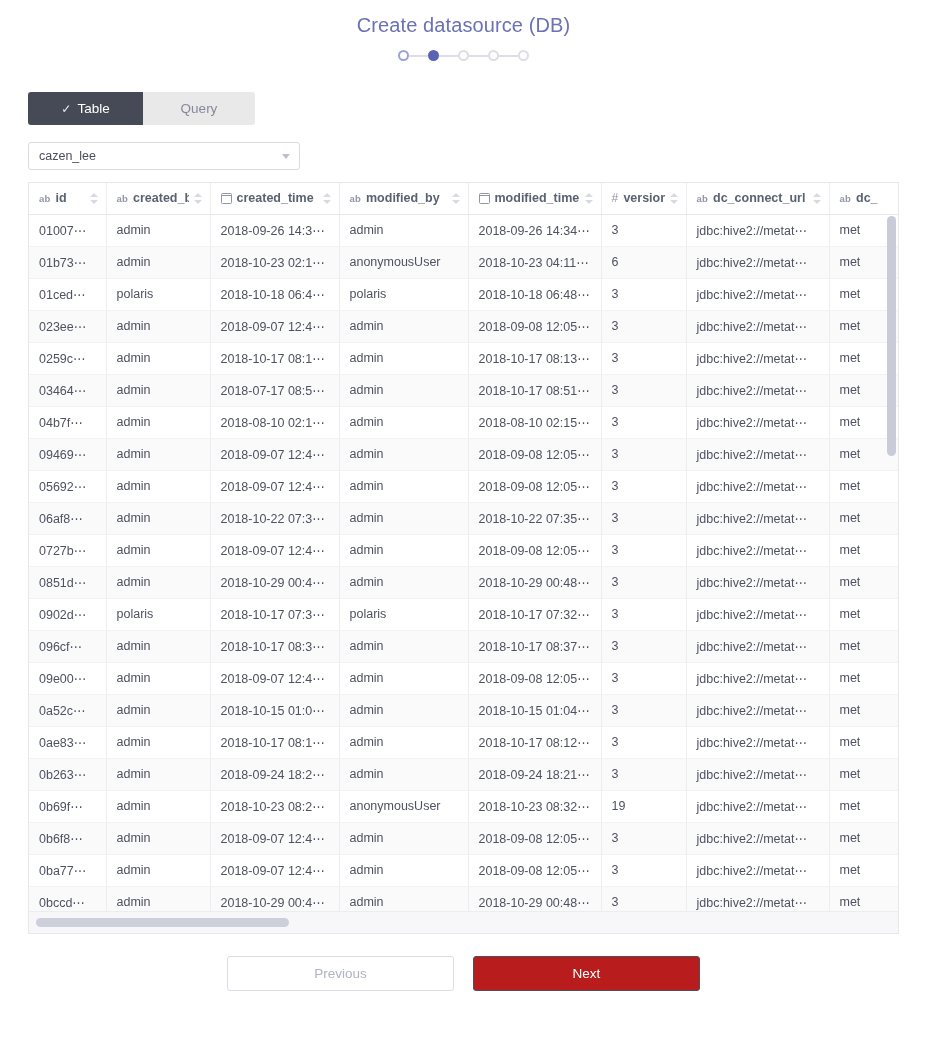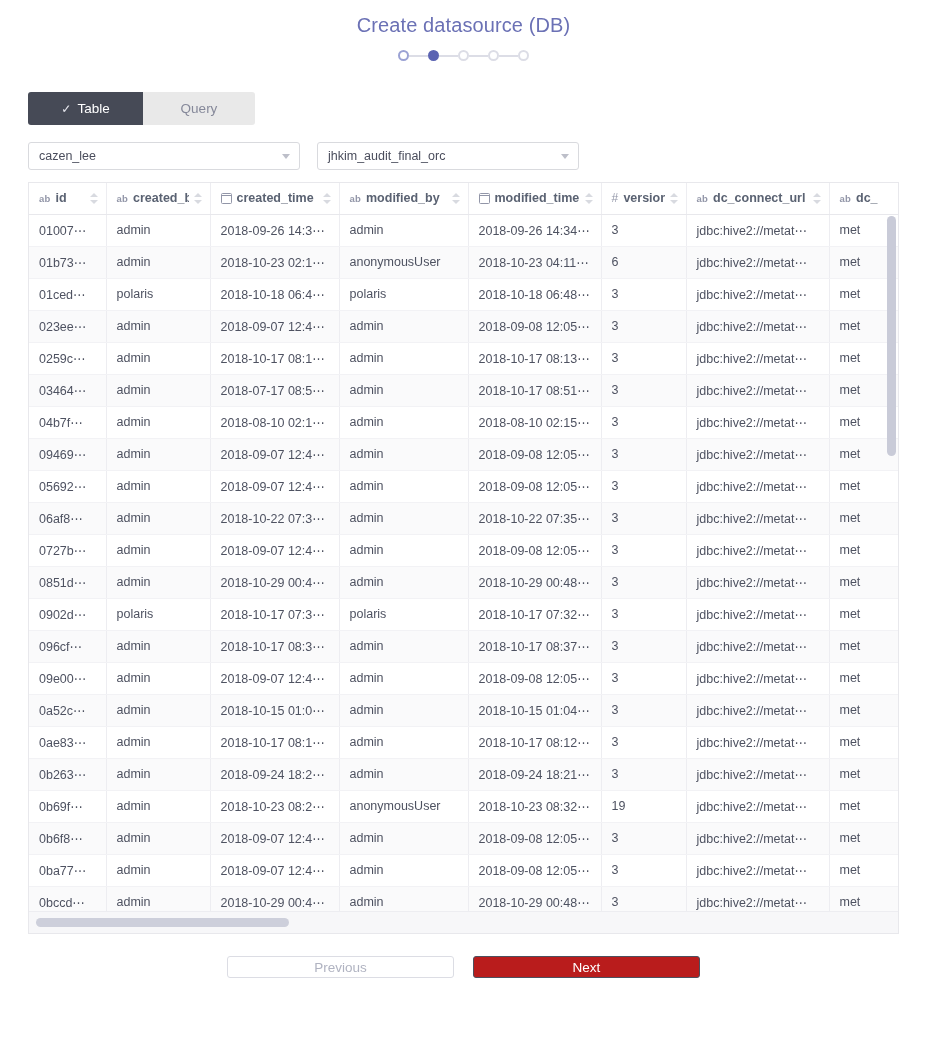--- a/index.html
+++ b/index.html
@@ -122,21 +122,21 @@
   }
   .hthumb {
     width: 253px; height: 9px; background: #cdcfdb; border-radius: 5px;
   }
 
   
   .footer {
     margin-top: 22px; display: flex; justify-content: center; gap: 19px;
   }
   .btn {
-    height: 22px; border-radius: 3px; font-size: 13.5px; cursor: pointer;
+    height: 35px; border-radius: 3px; font-size: 13.5px; cursor: pointer;
     display: flex; align-items: center; justify-content: center;
   }
   .btn.prev {
     width: 227px; background: #ffffff; border: 1px solid #dcdde4; color: #b0b3c1;
   }
   .btn.next {
     width: 227px; background: #b91c1c; border: 1px solid #4c505e; color: #ffffff;
   }
 </style>
 </head>
@@ -166,24 +166,20 @@
     <div class="tab unselected">
       <span>Query</span>
     </div>
   </div>
 
   <div class="select-row">
     <div class="select db">
       <span>cazen_lee</span>
       <span class="caret"></span>
     </div>
-    <div class="select tbl">
-      <span>jhkim_audit_final_orc</span>
-      <span class="caret"></span>
-    </div>
   </div>
 
   <div class="grid-wrap">
     <div class="grid-scroller">
       <table class="grid">
         <thead>
           <tr id="head-row">
               <th style="width: 77px;">
                 <div class="th-inner">
                   <span class="th-type">ab</span>

